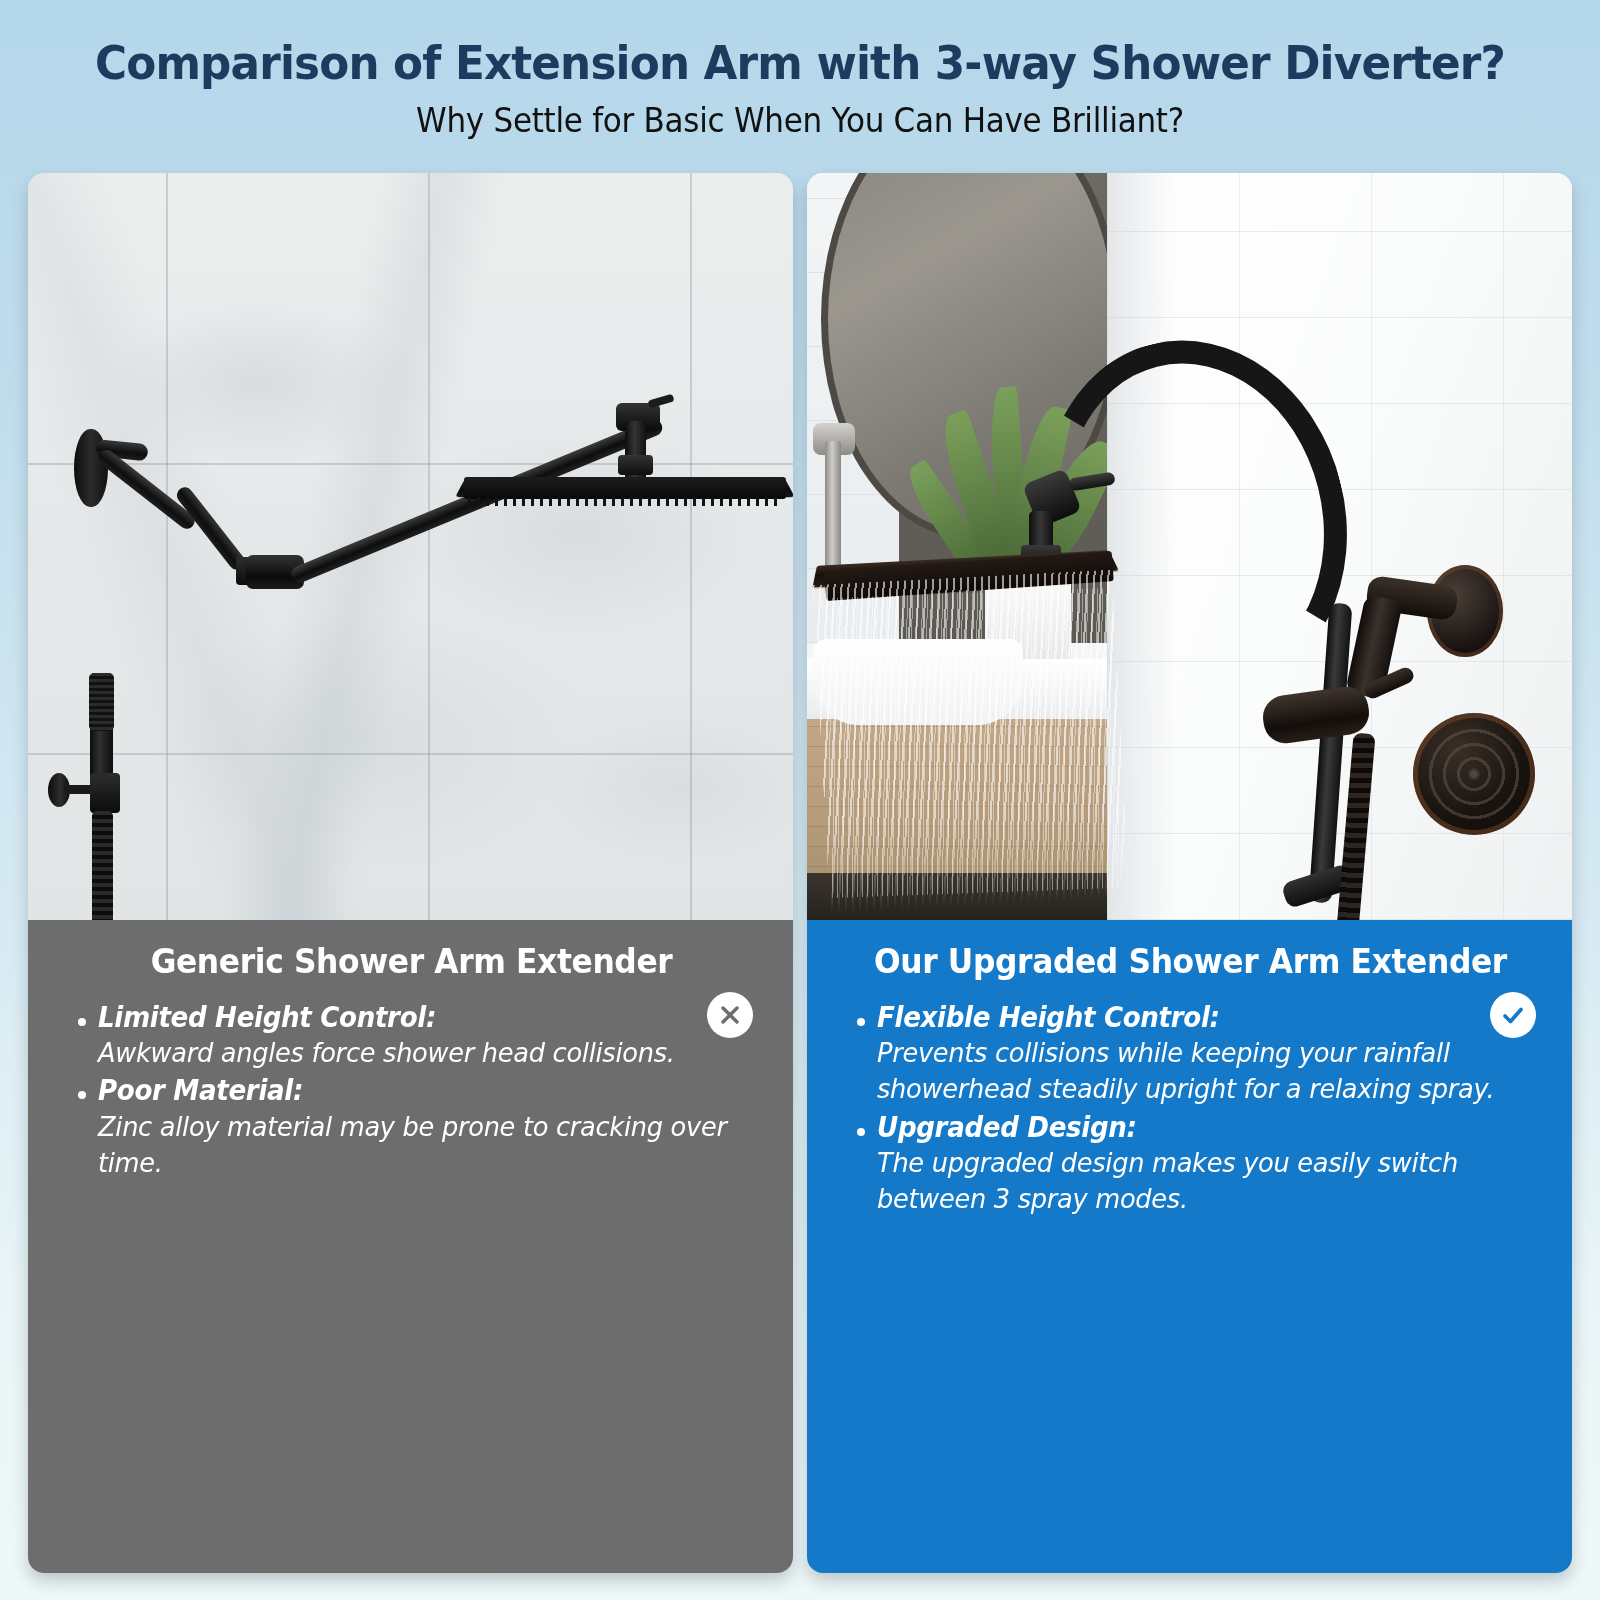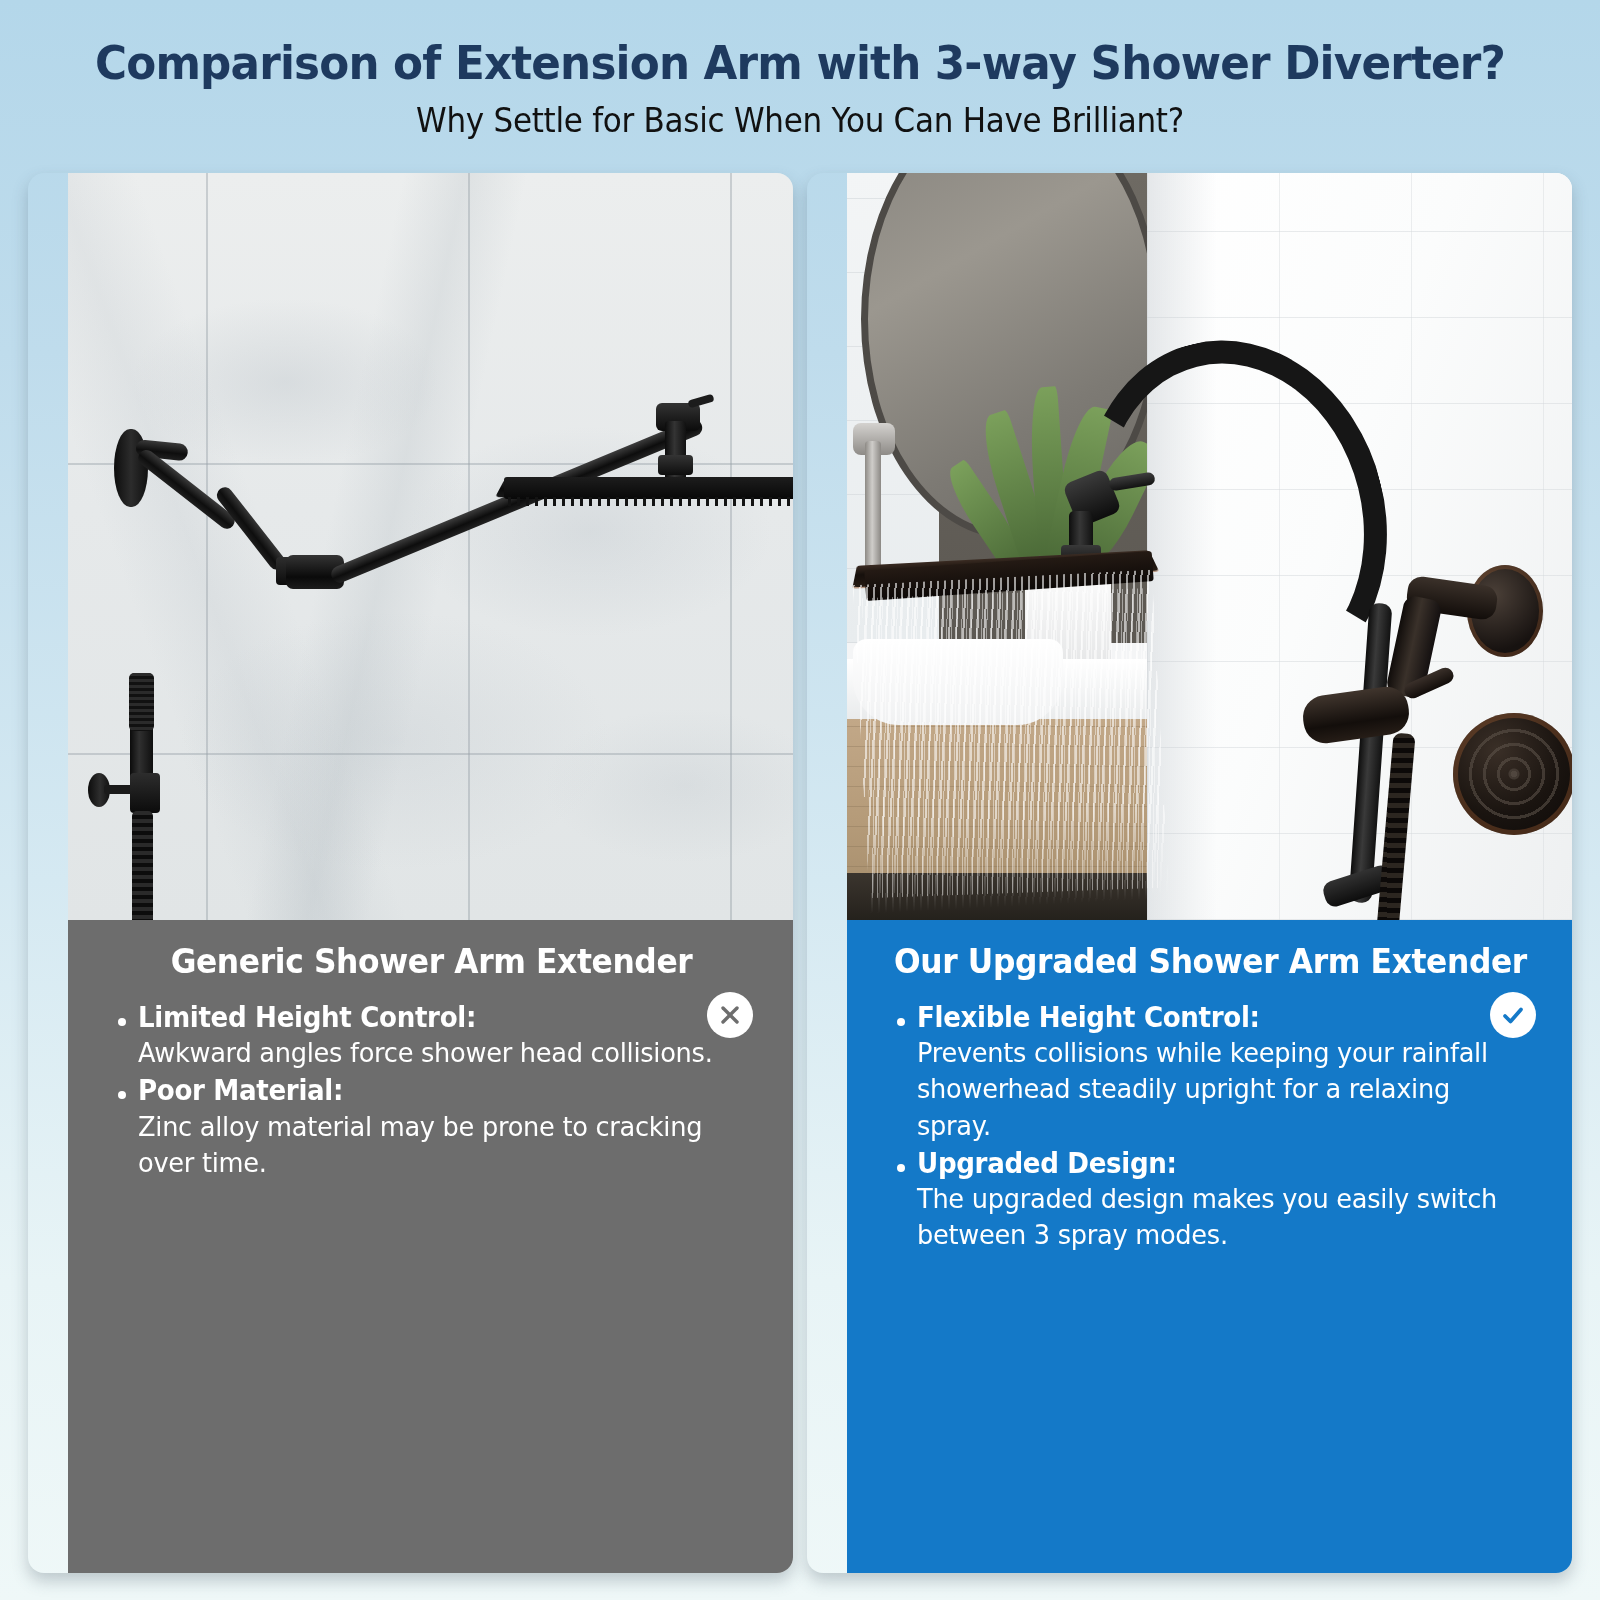--- a/index.html
+++ b/index.html
@@ -48,21 +48,20 @@
   }
 
   .panel {
     position: relative;
     width: 797px;
     border-radius: 16px;
     overflow: hidden;
     box-shadow: 0 8px 16px rgba(60,80,95,0.28);
     display: flex;
     flex-direction: column;
-    padding-left: 40px;
   }
 
   
   .photo {
     position: relative;
     width: 100%;
     height: 747px;
     overflow: hidden;
     flex: none;
   }
@@ -413,20 +412,21 @@
   ul.features {
     list-style: none;
     margin: 18px 0 0 0;
     padding: 0 0 0 14px;
   }
   ul.features li {
     position: relative;
     padding-left: 26px;
     margin-bottom: 1px;
     color: #ffffff;
+    font-style: italic;
   }
   ul.features li::before {
     content: "";
     position: absolute;
     left: 6px;
     top: 19px;
     width: 8px; height: 8px;
     border-radius: 50%;
     background: #ffffff;
   }

